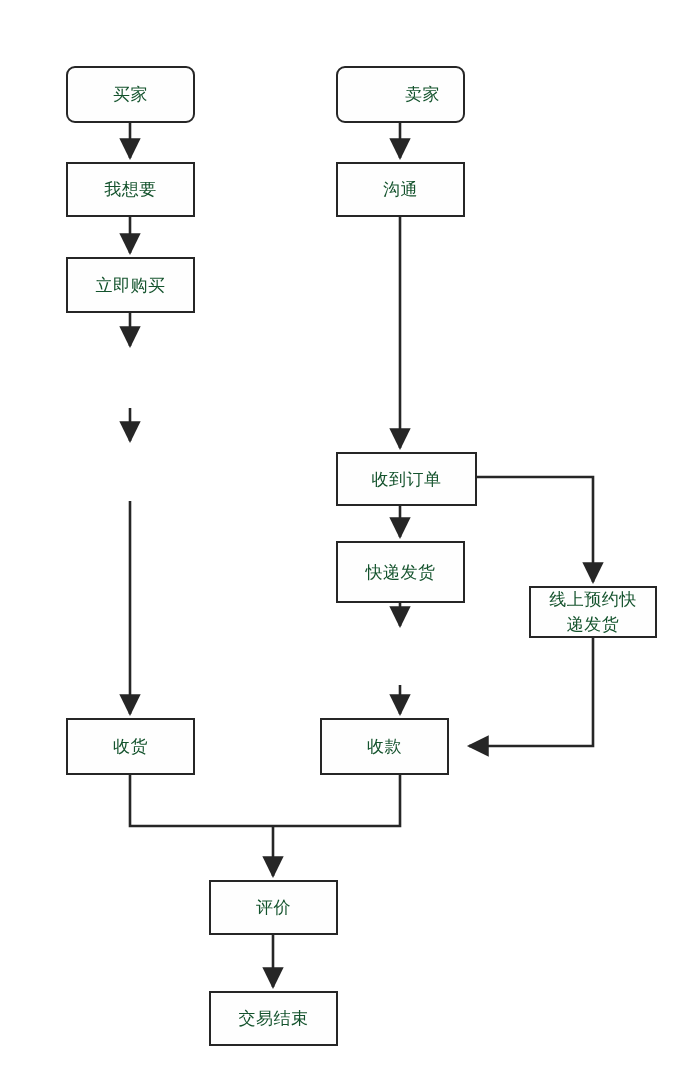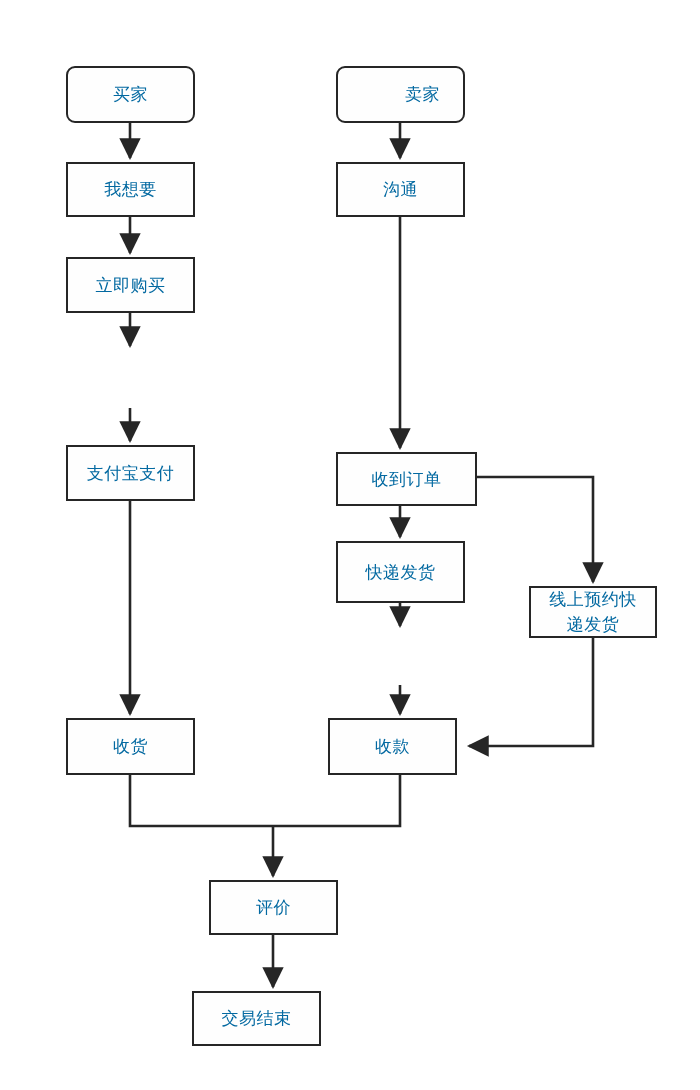--- a/index.html
+++ b/index.html
@@ -26,21 +26,21 @@
   }
   .node {
     position: absolute;
     box-sizing: border-box;
     border: 2px solid #262626;
     background: #fefefe;
     display: flex;
     align-items: center;
     justify-content: center;
     text-align: center;
-    color: #0369a1;
+    color: #14532d;
     font-size: 17px;
     line-height: 1.45;
     letter-spacing: 0.5px;
     z-index: 2;
   }
   .node.rounded {
     border-radius: 9px;
   }
   .node .lbl {
     display: block;
@@ -87,48 +87,45 @@
 
   <div class="node rounded" style="left:66px;  top:66px;  width:129px; height:57px;">
     <span class="lbl">买家</span>
   </div>
   <div class="node" style="left:66px;  top:162px; width:129px; height:55px;">
     <span class="lbl">我想要</span>
   </div>
   <div class="node" style="left:66px;  top:257px; width:129px; height:56px;">
     <span class="lbl">立即购买</span>
   </div>
-  <div class="node" style="left:66px;  top:445px; width:129px; height:56px;">
-    <span class="lbl">支付宝支付</span>
-  </div>
   <div class="node" style="left:66px;  top:718px; width:129px; height:57px;">
     <span class="lbl">收货</span>
   </div>
 
   <div class="node rounded" style="left:336px; top:66px;  width:129px; height:57px;padding-left:44px;">
     <span class="lbl">卖家</span>
   </div>
   <div class="node" style="left:336px; top:162px; width:129px; height:55px;text-align:center;">
     <span class="lbl">沟通</span>
   </div>
   <div class="node" style="left:336px; top:452px; width:141px; height:54px;">
     <span class="lbl">收到订单</span>
   </div>
   <div class="node" style="left:336px; top:541px; width:129px; height:62px;">
     <span class="lbl">快递发货</span>
   </div>
-  <div class="node" style="left:328px; top:718px; width:129px; height:57px;">
+  <div class="node" style="left:320px; top:718px; width:129px; height:57px;">
     <span class="lbl">收款</span>
   </div>
 
   <div class="node" style="left:529px; top:586px; width:128px; height:52px;">
     <span class="lbl">线上预约快
 递发货</span>
   </div>
 
   <div class="node" style="left:209px; top:880px; width:129px; height:55px;">
     <span class="lbl">评价</span>
   </div>
-  <div class="node" style="left:192px; top:991px; width:129px; height:55px;">
+  <div class="node" style="left:209px; top:991px; width:129px; height:55px;">
     <span class="lbl">交易结束</span>
   </div>
 
 </div>
 
 </body></html>

